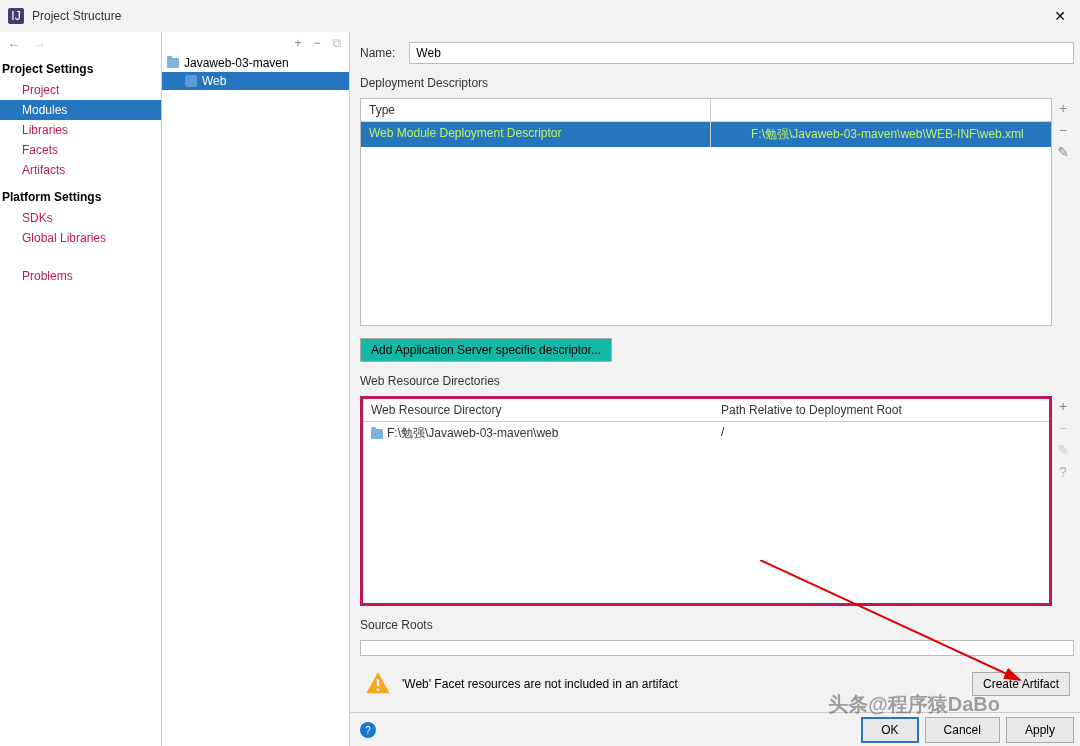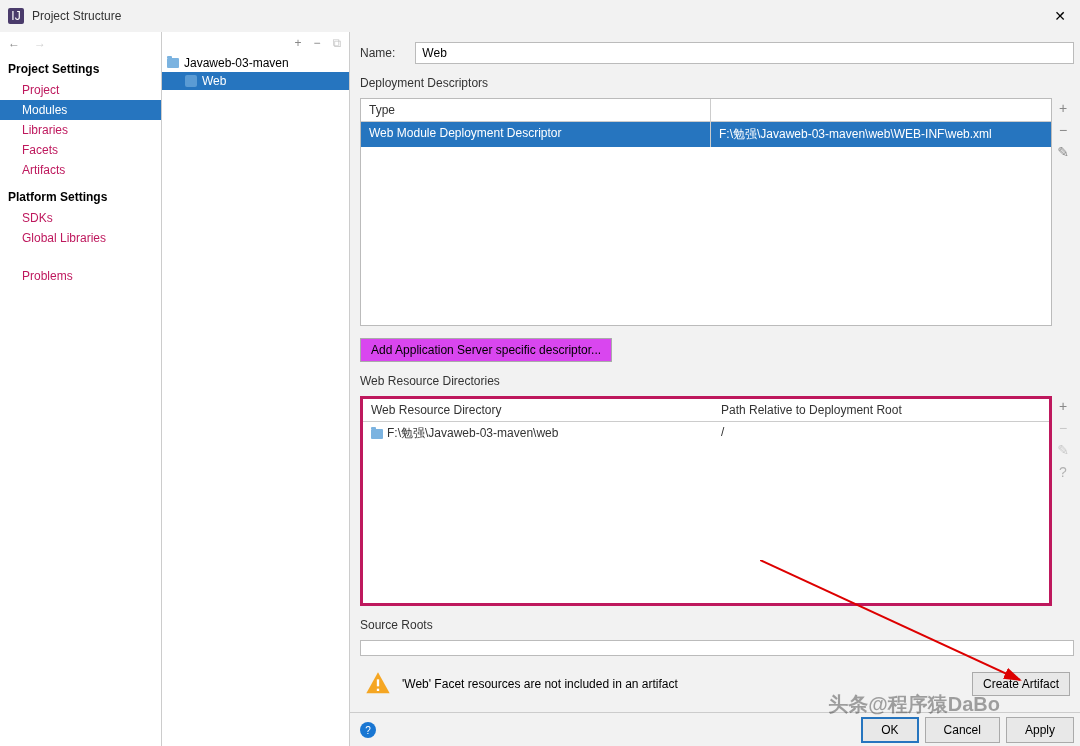--- a/index.html
+++ b/index.html
@@ -6,46 +6,46 @@
 body { background: #f2f2f2; width: 1080px; height: 746px; overflow: hidden; position: relative; }
 .titlebar { height: 28px; display: flex; align-items: center; padding: 16px 8px; background: #f2f2f2; }
 .titlebar .icon { width: 16px; height: 16px; margin-right: 8px; }
 .titlebar .title { flex: 1; color: #333; }
 .titlebar .close { width: 24px; text-align: center; cursor: pointer; font-size: 14px; }
 .main { display: flex; height: calc(100% - 28px); }
 .sidebar-left { width: 162px; background: #fff; border-right: 1px solid #ccc; display: flex; flex-direction: column; }
 .sidebar-toolbar { height: 22px; display: flex; align-items: center; padding: 0 8px; gap: 14px; color: #888; }
 .sidebar-toolbar span { cursor: pointer; }
 .nav-section { padding: 4px 0; }
-.nav-header { font-weight: bold; padding: 4px 8px; color: #000; }
+.nav-header { font-weight: bold; padding: 4px 2px; color: #000; }
 .nav-item { padding: 3px 10px 3px 22px; color: #be185d; cursor: pointer; }
 .nav-item.selected { background: #2675BF; color: #fff; }
 .middle-panel { width: 188px; background: #fff; border-right: 1px solid #ccc; }
 .middle-toolbar { height: 22px; display: flex; align-items: center; justify-content: flex-end; padding: 0 8px; gap: 12px; color: #888; }
 .tree { }
 .tree-row { display: flex; align-items: center; padding: 2px 4px; gap: 4px; cursor: pointer; }
 .tree-row.selected { background: #2675BF; color: #fff; }
 .tree-icon { width: 14px; height: 14px; display: inline-flex; align-items: center; justify-content: center; font-size: 10px; }
 .tree-row.child { padding-left: 22px; }
 .right-panel { flex: 1; background: #f2f2f2; display: flex; flex-direction: column; padding: 10px 6px 4px 10px; gap: 8px; }
-.name-row { display: flex; align-items: center; gap: 20px; }
+.name-row { display: flex; align-items: center; gap: 14px; }
 .name-row label { color: #333; }
 .name-row input { flex: 1; border: 1px solid #bbb; padding: 3px 6px; background: #fff; }
 .group-label { color: #333; margin-top: 4px; }
 .desc-box { display: flex; }
 .desc-table { flex: 1; border: 1px solid #bbb; background: #fff; height: 228px; }
 .desc-header { display: flex; background: #fff; border-bottom: 1px solid #ccc; gap: 32px; }
 .desc-header div { padding: 4px 8px; color: #333; }
 .desc-col1 { width: 350px; border-right: 1px solid #ccc; }
 .desc-col2 { flex: 1; }
-.desc-row { display: flex; background: #2675BF; color: #ffffff; }
+.desc-row { display: flex; background: #2675BF; color: #bef264; gap: 32px; }
 .desc-row div { padding: 4px 8px; }
 .side-buttons { width: 22px; display: flex; flex-direction: column; align-items: center; gap: 6px; color: #888; padding-top: 2px; }
 .side-buttons span { cursor: pointer; font-size: 14px; }
-.add-server-btn { border: 1px solid #aaa; background: #d946ef; padding: 4px 10px; cursor: pointer; width: fit-content; margin-top: 4px; }
+.add-server-btn { border: 1px solid #aaa; background: #14b8a6; padding: 4px 10px; cursor: pointer; width: fit-content; margin-top: 4px; }
 .webres-table { flex: 1; border: 3px solid #be185d; background: #fff; height: 210px; }
 .webres-header { display: flex; border-bottom: 1px solid #ccc; }
 .webres-header div { padding: 4px 8px; color: #333; }
 .webres-col1 { width: 350px; }
 .webres-col2 { flex: 1; }
 .webres-row { display: flex; }
 .webres-row div { padding: 3px 8px; color: #333; }
 .source-box { border: 1px solid #bbb; background: #fff; height: 16px; }
 .warning-row { display: flex; align-items: center; gap: 10px; padding: 6px 4px; }
 .warning-icon { width: 28px; height: 28px; }

